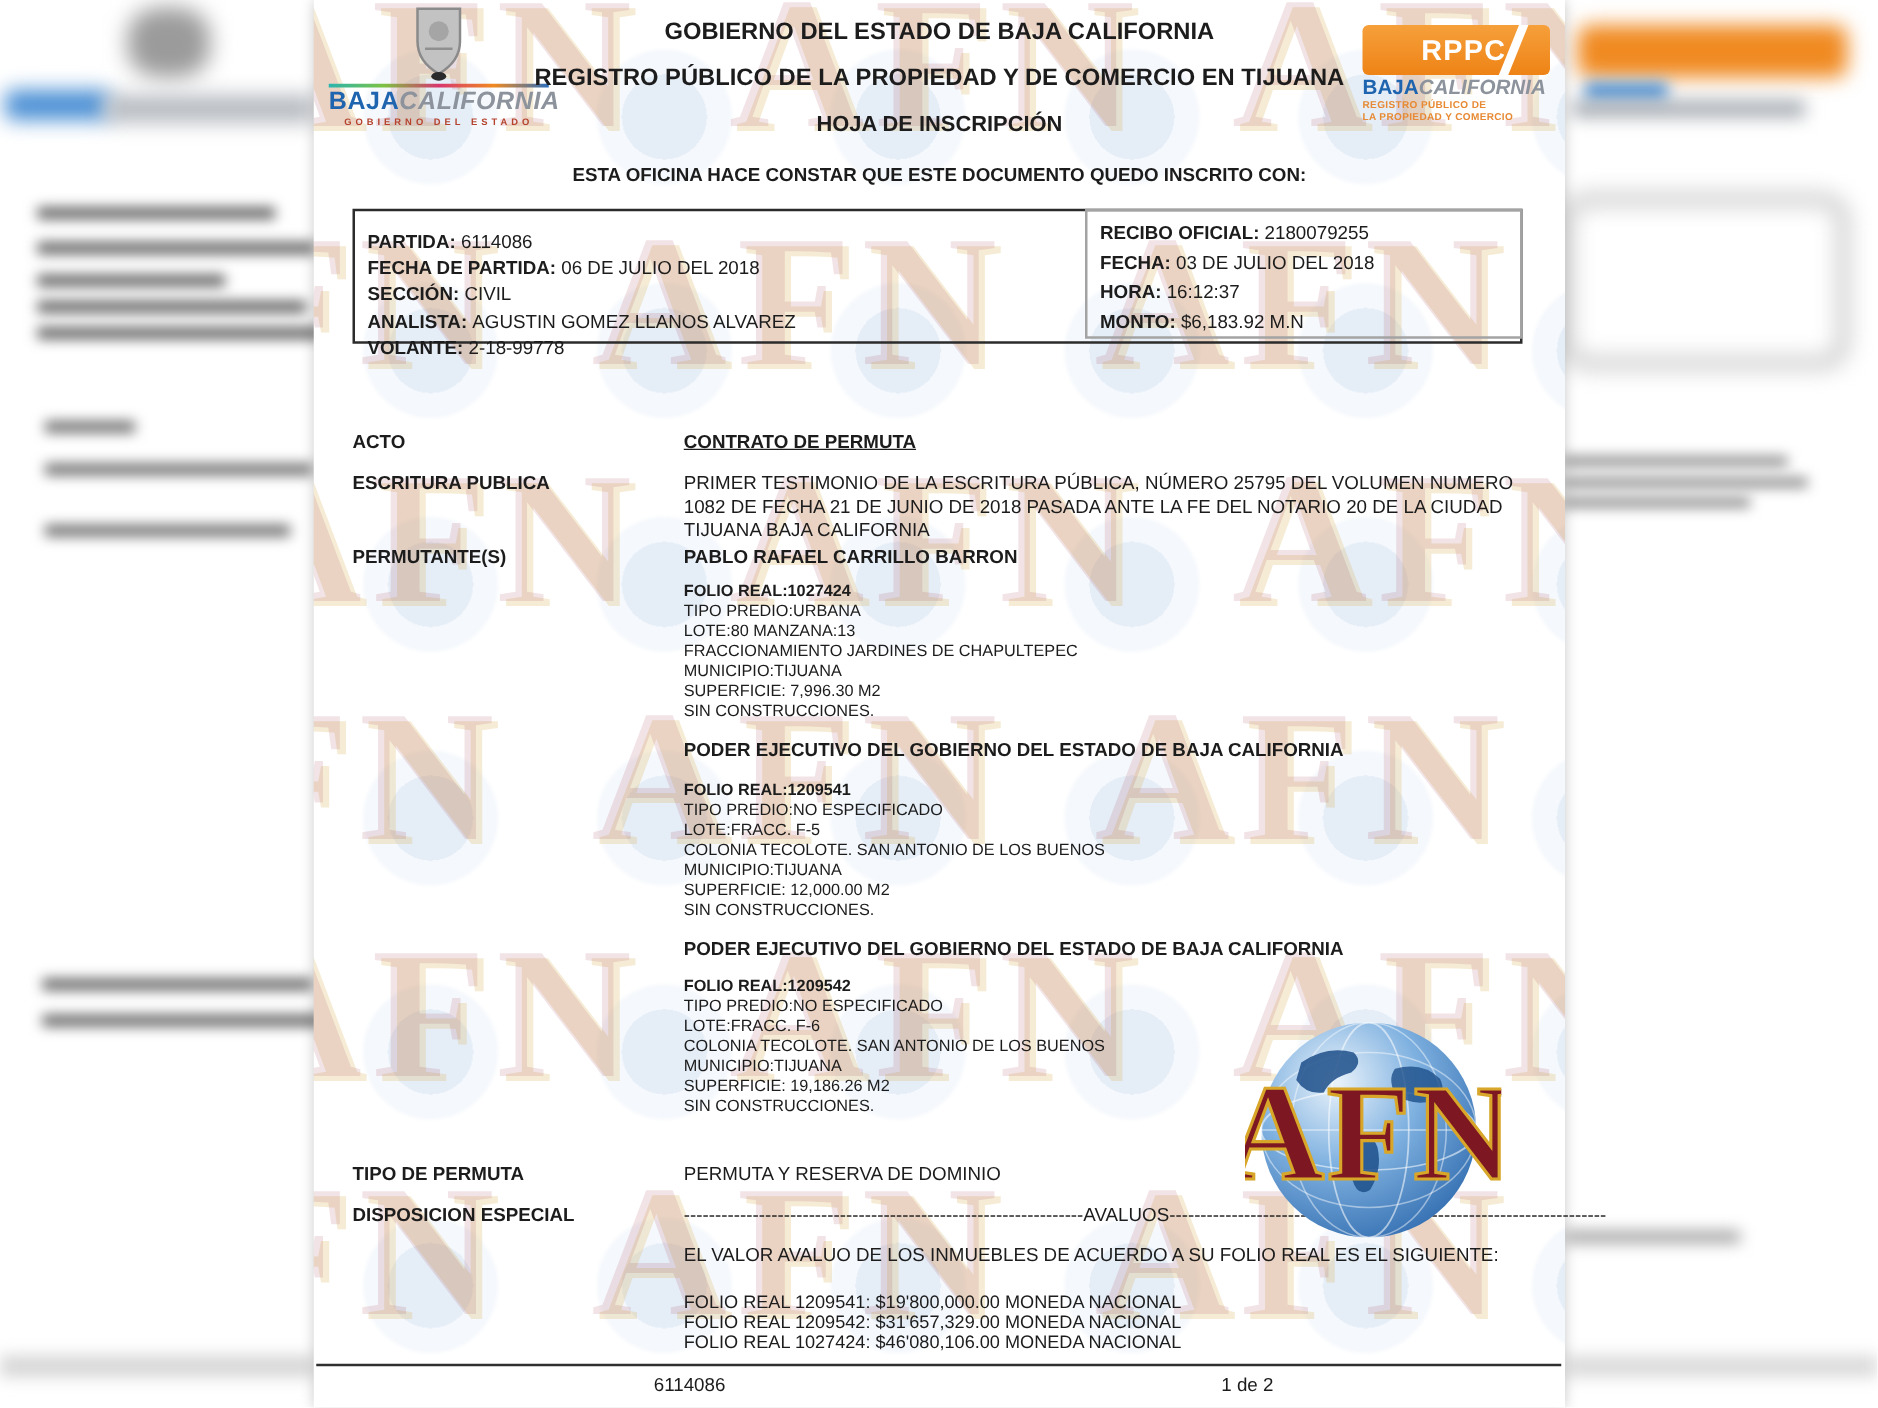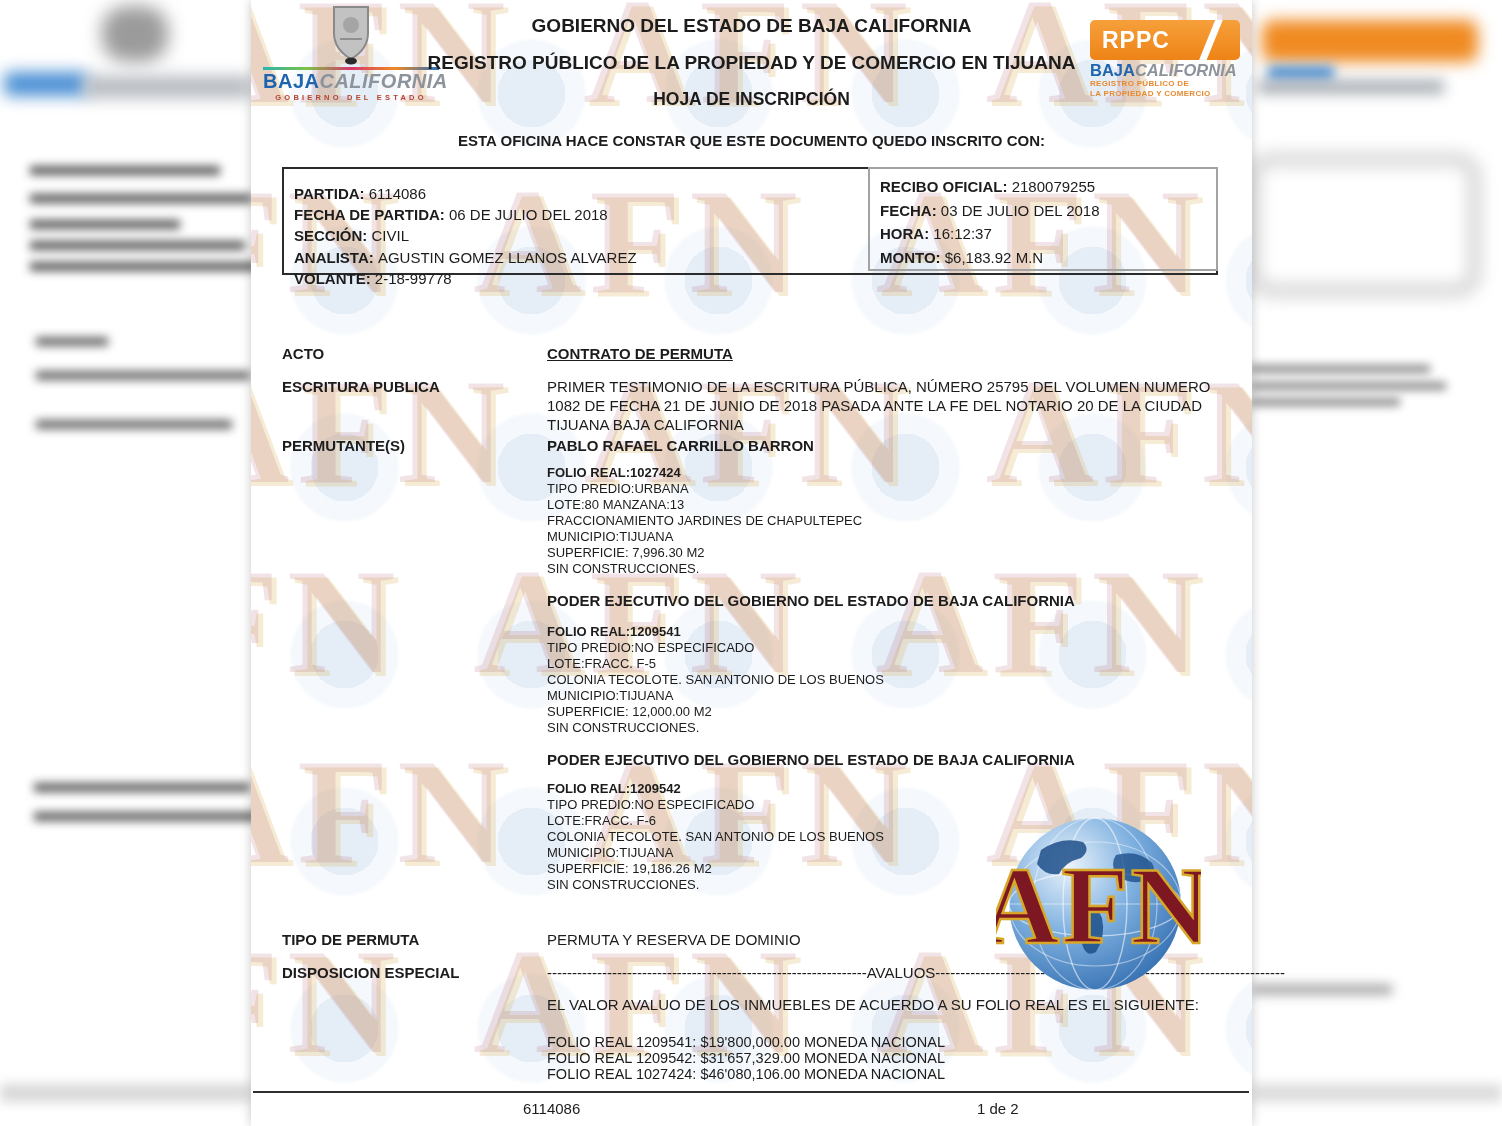--- a/index.html
+++ b/index.html
@@ -40,21 +40,21 @@
   .baja-logo { position:absolute; left:12px; top:5px; width:176px; z-index:3; text-align:center; }
   .emblem { display:block; margin:0 auto; }
   .rainbow { height:3px; margin-top:2px;
     background:linear-gradient(90deg,#2ab5b0,#7dc242,#d8366e,#f08a21,#2a6fbd); }
   .wordmark { font-size:20px; font-weight:bold; letter-spacing:0.5px; line-height:22px; }
   .blue { color:#1f64ae; } .grayw { color:#8d939c;font-style:italic; }
   .gob { font-size:7.5px; font-weight:bold; color:#b5432d; letter-spacing:3.2px; margin-top:1px; }
   .rppc-logo { position:absolute; left:839px; top:20px; width:150px; z-index:3; }
   .rppc-box { position:relative; height:40px; border-radius:5px; overflow:hidden;
     background:linear-gradient(180deg,#f6a03b,#ee8316); }
-  .rppc-acronym { color:#fff; font-weight:bold; font-size:23px; line-height:40px; padding-left:12px; letter-spacing:1px; }
+  .rppc-acronym { color:#fff; font-weight:bold; font-size:23px; line-height:40px; padding-left:12px; letter-spacing:1px;text-align:center; }
   .rppc-slash { position:absolute; right:26px; top:-6px; width:7px; height:54px;
     background:#fff; transform:rotate(22deg); }
   .rppc-word { font-size:16.5px; font-weight:bold; margin-top:2px; line-height:17px; }
   .rppc-sub { font-size:8px; font-weight:bold; color:#e78a33; line-height:9.5px; letter-spacing:0.3px; }
   
   .intro { position:absolute; top:132px; left:0; right:0; text-align:center;
     font-weight:bold; font-size:15px; z-index:3; }
   
   .regbox { position:absolute; top:167px; left:31px; width:936px; height:108px;
     border:2px solid #2b2b2b; box-sizing:border-box; z-index:3; }

